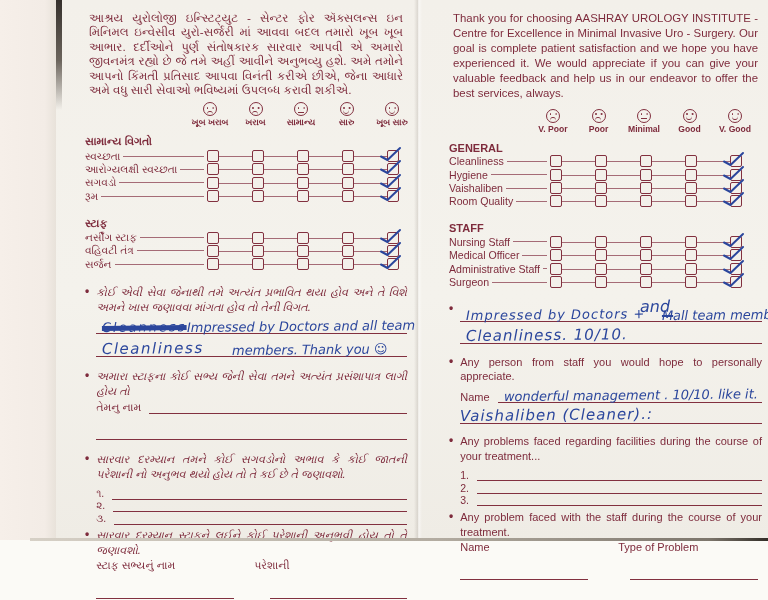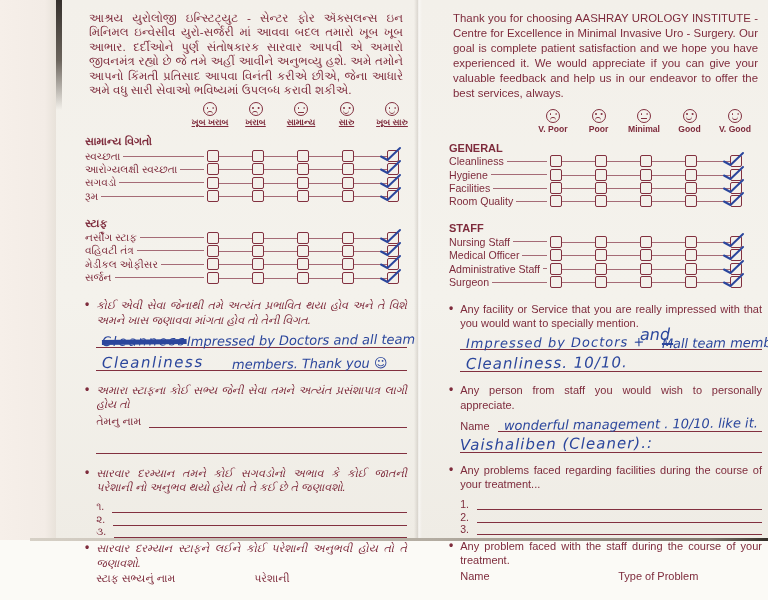--- a/index.html
+++ b/index.html
@@ -25,21 +25,21 @@
   .page{position:absolute;top:7px;color:#7e2b3c;}
   .page.left{left:85px;width:322px;}
   .page.right{left:449px;width:313px;}
 
   .intro{margin:4px;font-size:11.4px;line-height:1.31;text-align:justify;font-weight:400;}
   .page.left .intro{font-size:11.8px;line-height:1.22;}
 
   
   .chead{display:flex;justify-content:flex-end;margin-top:5px;height:30px;}
   .colheads{display:flex;justify-content:space-between;width:224px;}
-  .page.left .colheads{margin-right:-6px;text-decoration:underline;}
+  .page.left .colheads{margin-right:-6px;}
   .page.right .colheads{margin-right:6px;}
   .col{width:42px;display:flex;flex-direction:column;align-items:center;}
   .collabel{font-size:8.6px;font-weight:700;color:#7e2b3c;white-space:nowrap;}
   .face{display:inline-block;width:14px;height:14px;border:1.4px solid #82303f;border-radius:50%;position:relative;margin-bottom:1px;box-sizing:border-box;}
   .face::before{content:"";position:absolute;left:2.6px;top:3.4px;width:1.9px;height:1.9px;border-radius:50%;background:#82303f;box-shadow:5.6px 0 0 #82303f;}
   .face.sad::after{content:"";position:absolute;left:2.6px;top:7.4px;width:6px;height:3.4px;border-top:1.4px solid #82303f;border-radius:50% 50% 0 0/100% 100% 0 0;}
   .face.neutral::after{content:"";position:absolute;left:3px;top:8.6px;width:5.6px;border-top:1.4px solid #82303f;}
   .face.smile::after{content:"";position:absolute;left:2.6px;top:6px;width:6px;height:3.4px;border-bottom:1.4px solid #82303f;border-radius:0 0 50% 50%/0 0 100% 100%;}
 
   .sect{margin:3px 0 1px 0;font-size:11px;font-weight:700;}
@@ -216,35 +216,20 @@
       <span class="cb"></span>
       <span class="cb"></span>
       <span class="cb checked">
               <svg class="tick" viewBox="0 0 23 16">
                 <path d="M2 10.5 L8.5 14 L21 2" fill="none" stroke="#2b469c" stroke-width="2" stroke-linecap="round" stroke-linejoin="round"></path>
               </svg>
             </span>
     </div>
   </div>
 
-  <div class="rrow">
-    <span class="rlabel">મેડીકલ ઓફીસર</span>
-    <span class="leadline"></span>
-    <div class="cells">
-      <span class="cb"></span>
-      <span class="cb"></span>
-      <span class="cb"></span>
-      <span class="cb"></span>
-      <span class="cb checked">
-              <svg class="tick" viewBox="0 0 23 16">
-                <path d="M2 10.5 L8.5 14 L21 2" fill="none" stroke="#2b469c" stroke-width="2" stroke-linecap="round" stroke-linejoin="round"></path>
-              </svg>
-            </span>
-    </div>
-  </div>
 
   <div class="rrow">
     <span class="rlabel">સર્જન</span>
     <span class="leadline"></span>
     <div class="cells">
       <span class="cb"></span>
       <span class="cb"></span>
       <span class="cb"></span>
       <span class="cb"></span>
       <span class="cb checked">
@@ -375,21 +360,21 @@
       <span class="cb"></span>
       <span class="cb checked">
               <svg class="tick" viewBox="0 0 23 16">
                 <path d="M2 10.5 L8.5 14 L21 2" fill="none" stroke="#2b469c" stroke-width="2" stroke-linecap="round" stroke-linejoin="round"></path>
               </svg>
             </span>
     </div>
   </div>
 
   <div class="rrow">
-    <span class="rlabel">Facilities</span>
+    <span class="rlabel">Vaishaliben</span>
     <span class="leadline"></span>
     <div class="cells">
       <span class="cb"></span>
       <span class="cb"></span>
       <span class="cb"></span>
       <span class="cb"></span>
       <span class="cb checked">
               <svg class="tick" viewBox="0 0 23 16">
                 <path d="M2 10.5 L8.5 14 L21 2" fill="none" stroke="#2b469c" stroke-width="2" stroke-linecap="round" stroke-linejoin="round"></path>
               </svg>
@@ -477,37 +462,36 @@
                 <path d="M2 10.5 L8.5 14 L21 2" fill="none" stroke="#2b469c" stroke-width="2" stroke-linecap="round" stroke-linejoin="round"></path>
               </svg>
             </span>
     </div>
   </div>
 </div>
 
     <div class="bullet" style="margin-top:13px;">
       <span class="bdot">•</span>
       <div class="bbody">
-        <p class="btext">Any facility or Service that you are really impressed with that you would want to specially mention.</p>
         <div class="wline">
           <span class="hw indent" style="letter-spacing:1px;">Impressed by Doctors +</span>
           <span class="hw sup">and</span>
           <span class="hw strike">M</span>
           <span class="hw">all team members</span>
         </div>
         <div class="wline" style="height:21px;">
           <span class="hw big indent" style="letter-spacing:1px;">Cleanliness. 10/10.</span>
         </div>
       </div>
     </div>
 
     <div class="bullet" style="margin-top:11px;">
       <span class="bdot">•</span>
       <div class="bbody">
-        <p class="btext">Any person from staff you would wish to personally appreciate.</p>
+        <p class="btext">Any person from staff you would hope to personally appreciate.</p>
         <div class="inline-line">
           <span class="lbl">Name</span>
           <div class="wline">
             <span class="hw indent">wonderful management . 10/10. like it.</span>
           </div>
         </div>
         <div class="wline" style="height:20px;">
           <span class="hw big" style="letter-spacing:1px;">Vaishaliben (Cleaner).:</span>
         </div>
       </div>

